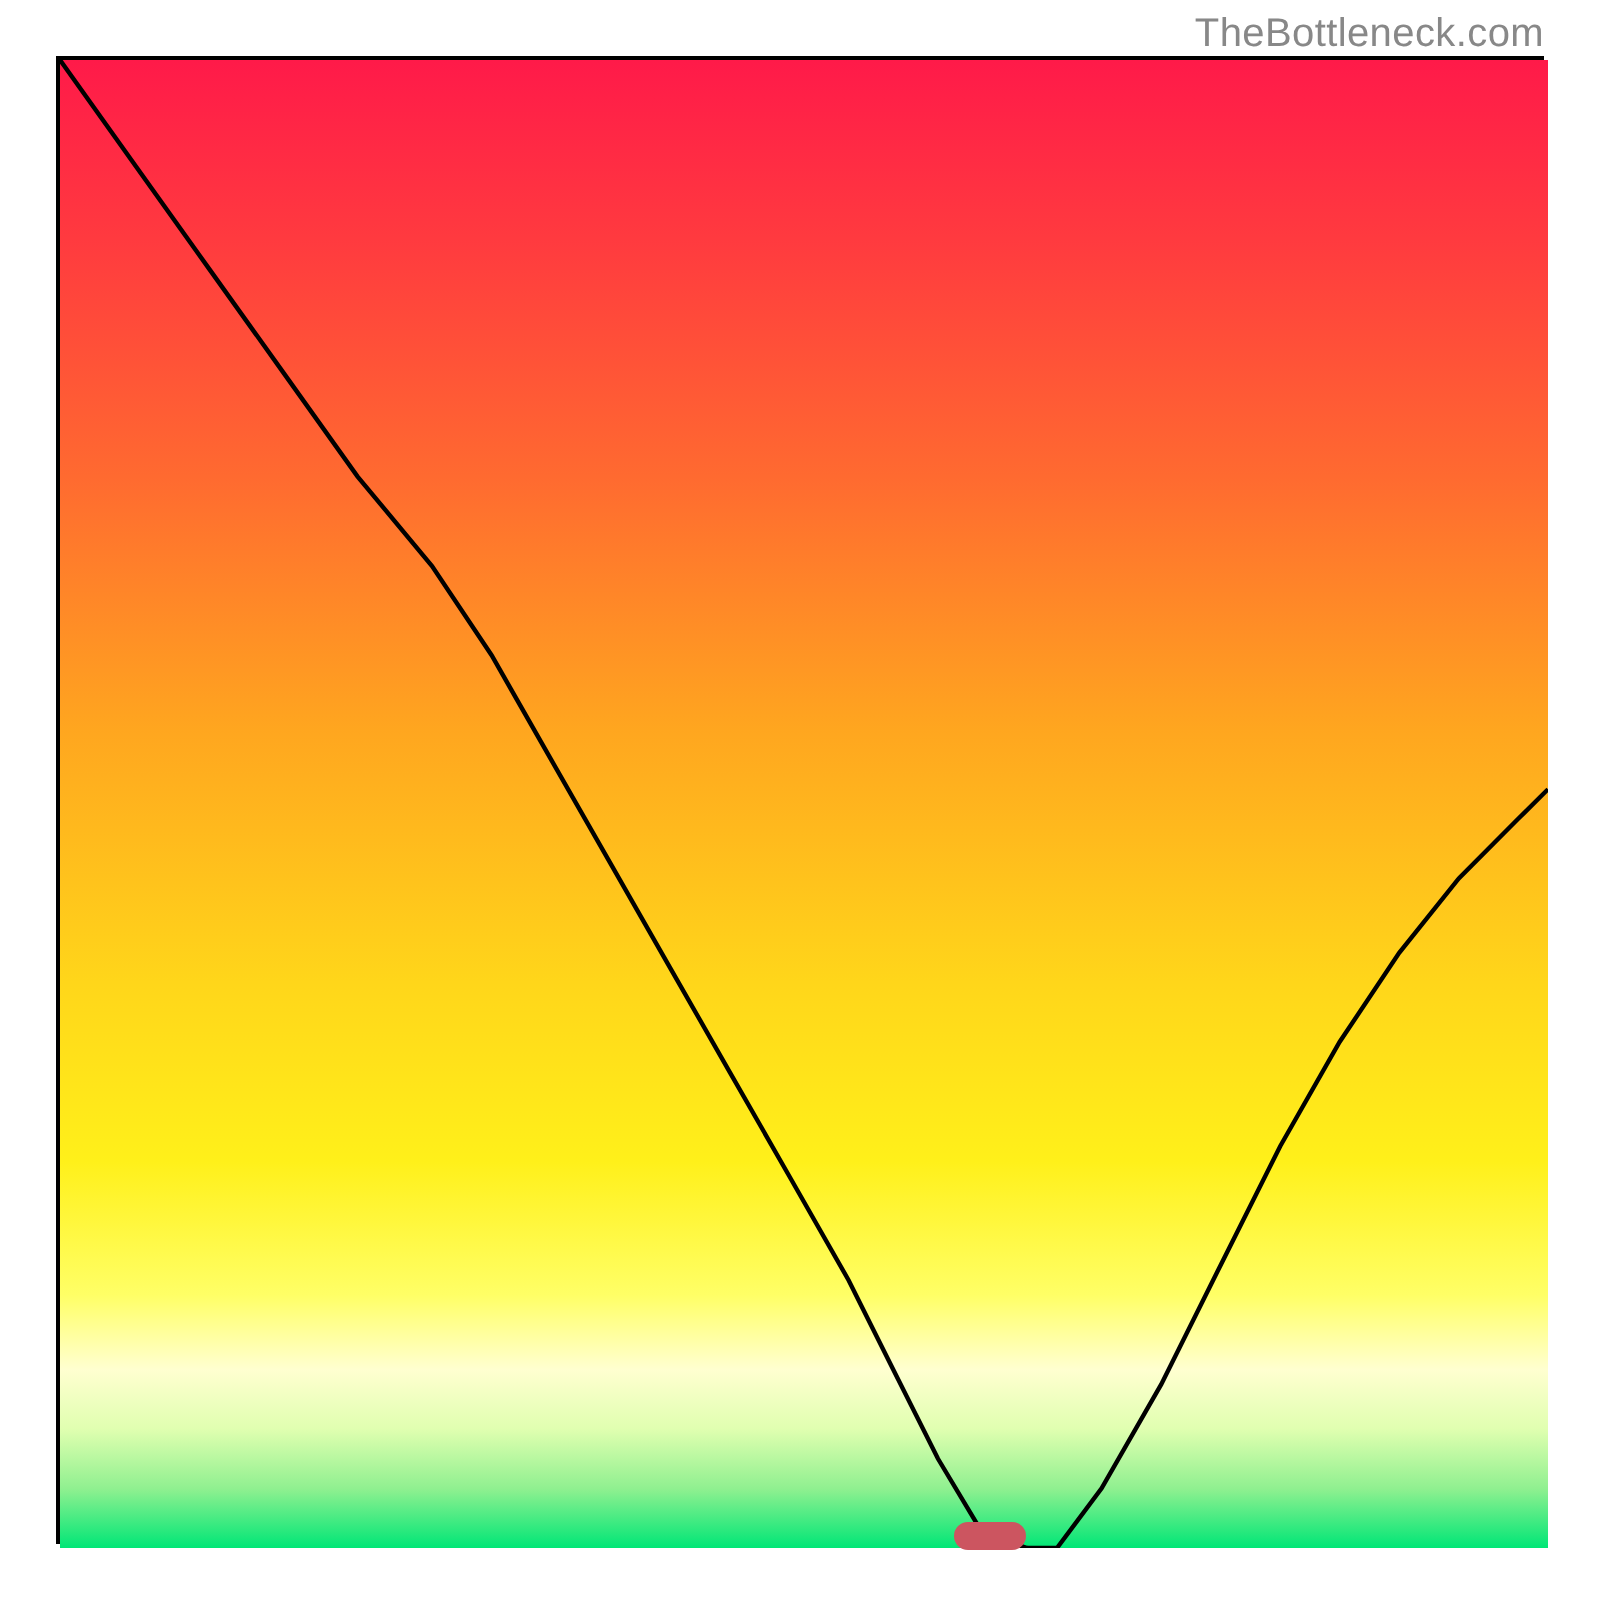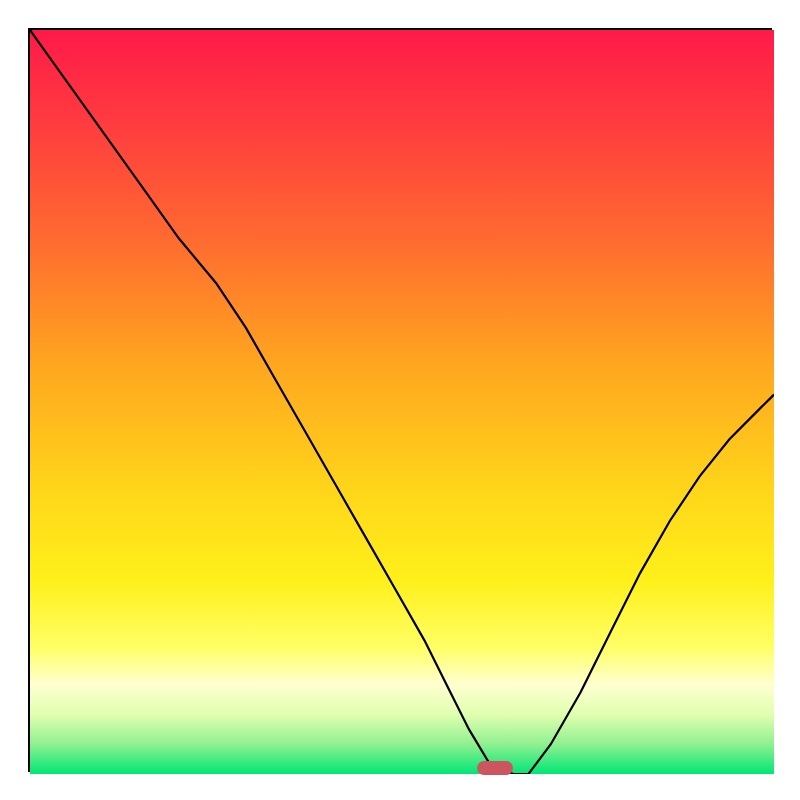--- a/index.html
+++ b/index.html
@@ -8,20 +8,21 @@
 .plot-area { position: absolute; left: 28px; top: 28px; width: 744px; height: 744px; border: 2px solid black; }
 .gradient-bg { position: absolute; inset: 0; }
 .curve-layer { position: absolute; inset: 0; }
 .watermark { position: absolute; top: 6px; right: 28px; font-size: 20px; color: #888; font-weight: normal; letter-spacing: 0.2px; }
 .marker { position: absolute; background: #cc5560; border-radius: 999px; }
 </style>
 </head>
 <body>
 
 <div class="chart-container">
+  <div class="watermark">TheBottleneck.com</div>
   <div class="plot-area">
     <svg class="gradient-bg" width="744" height="744" viewBox="0 0 744 744" preserveAspectRatio="none">
       <defs>
         <linearGradient id="bg-grad" x1="0" y1="0" x2="0" y2="1">
             <stop offset="0%" stop-color="#ff1a49"></stop>
             <stop offset="12%" stop-color="#ff3a3f"></stop>
             <stop offset="28%" stop-color="#ff6a30"></stop>
             <stop offset="45%" stop-color="#ffa61f"></stop>
             <stop offset="62%" stop-color="#ffd61a"></stop>
             <stop offset="74%" stop-color="#fff01a"></stop>

